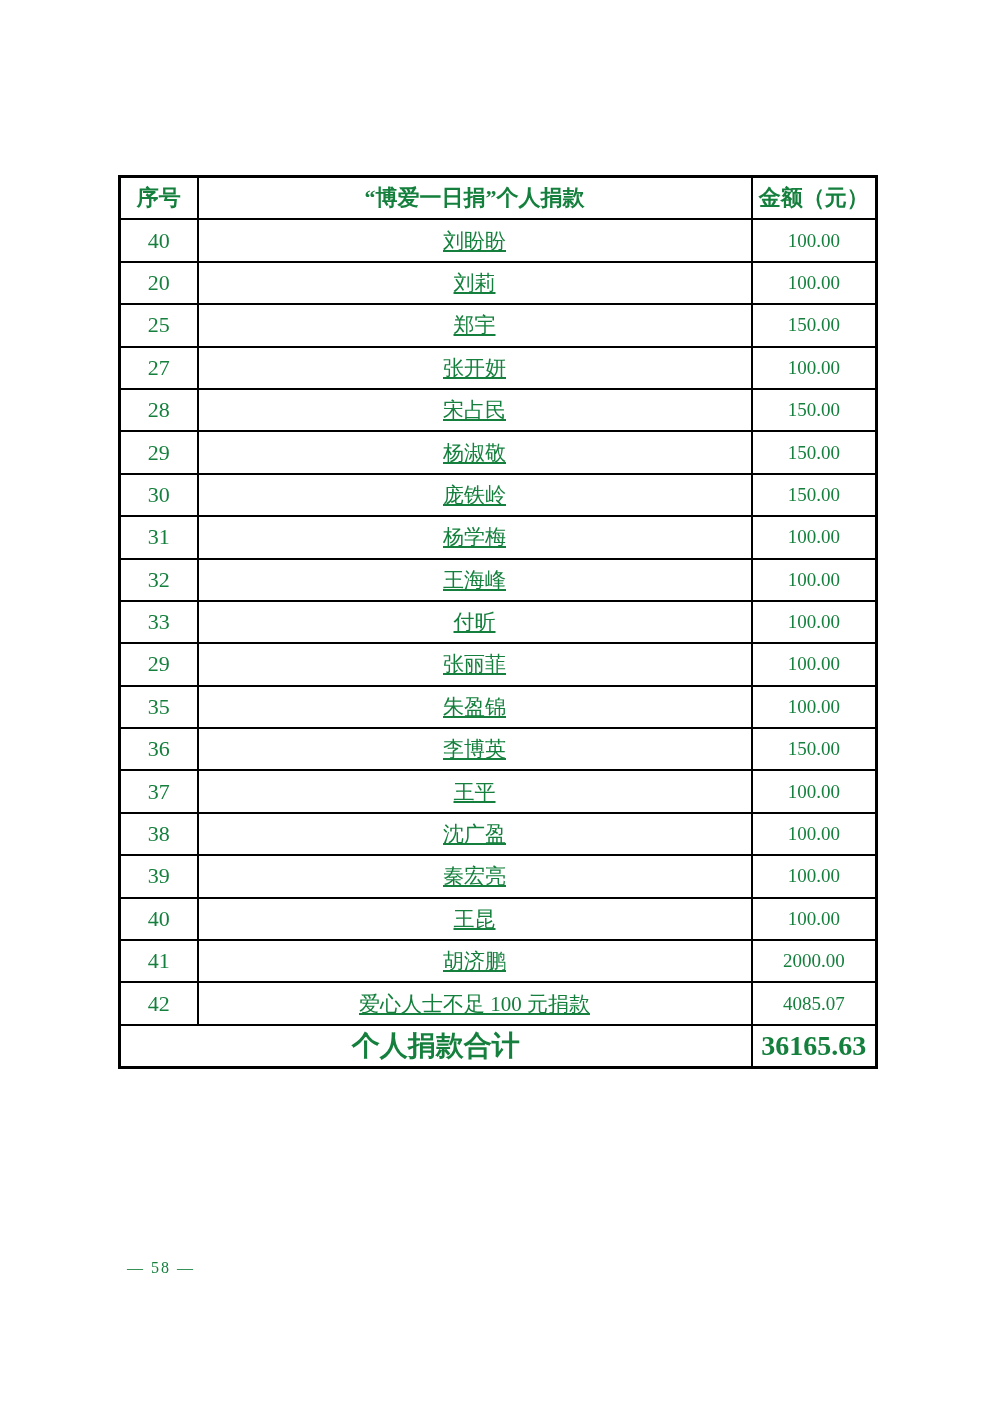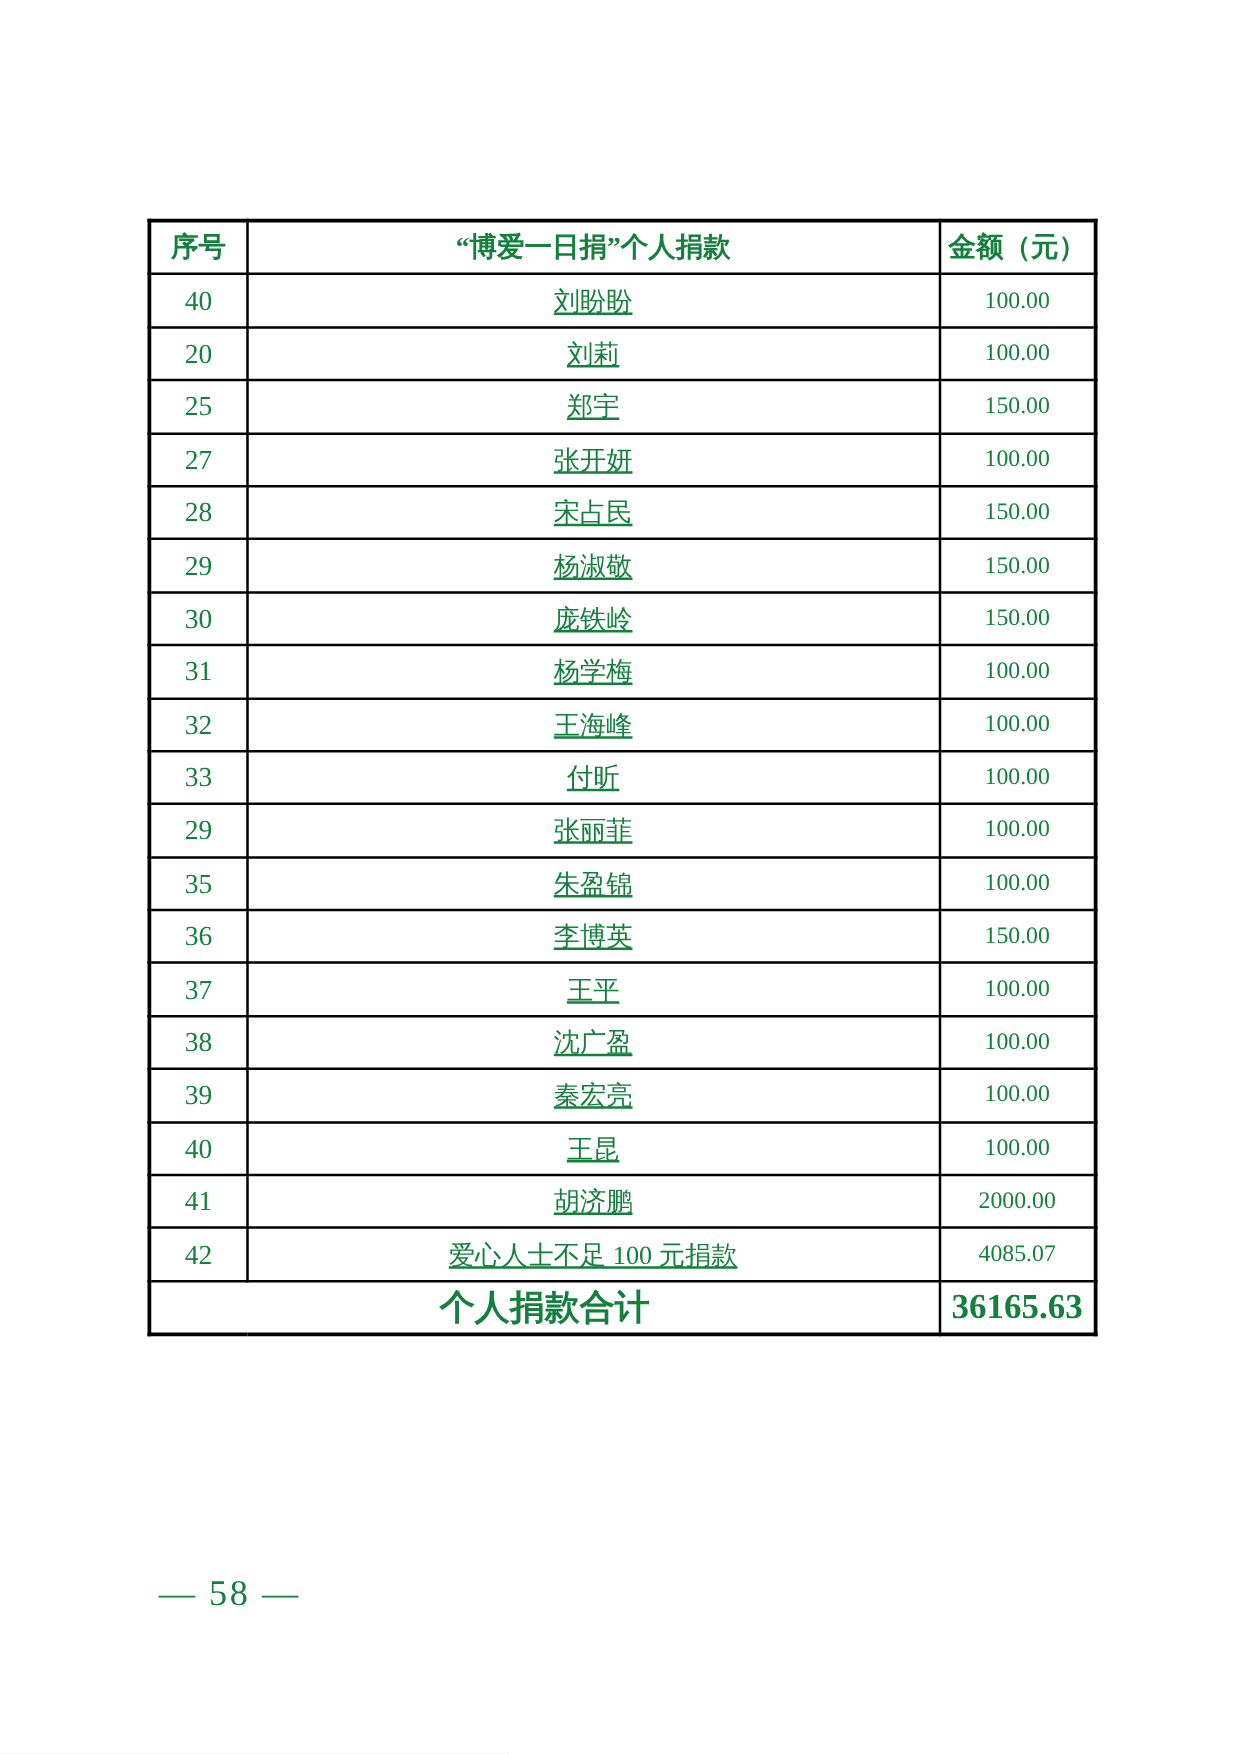--- a/index.html
+++ b/index.html
@@ -47,21 +47,21 @@
   td.cell-name   { font-size: 21px; text-decoration: underline; }
   td.cell-amount { font-size: 19px; margin-left: 20px; }
   tr.total-row td {
     font-weight: bold;
     font-size: 28px;
   }
   .page-number {
     position: absolute;
     left: 127px;
     top: 1259px;
-    font-size: 29px;
+    font-size: 16px;
     letter-spacing: 2px;
   }
 </style>
 </head>
 <body>
 
 <div class="page">
 
   <table class="donation-table">
     <colgroup>

